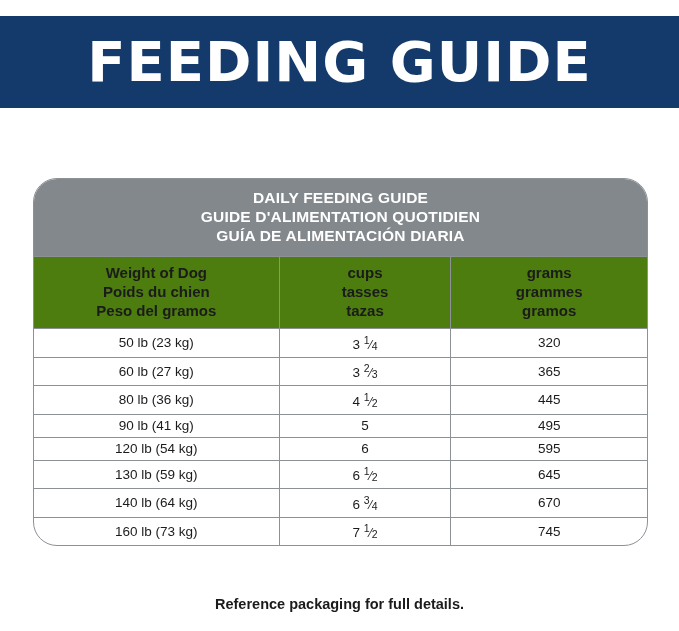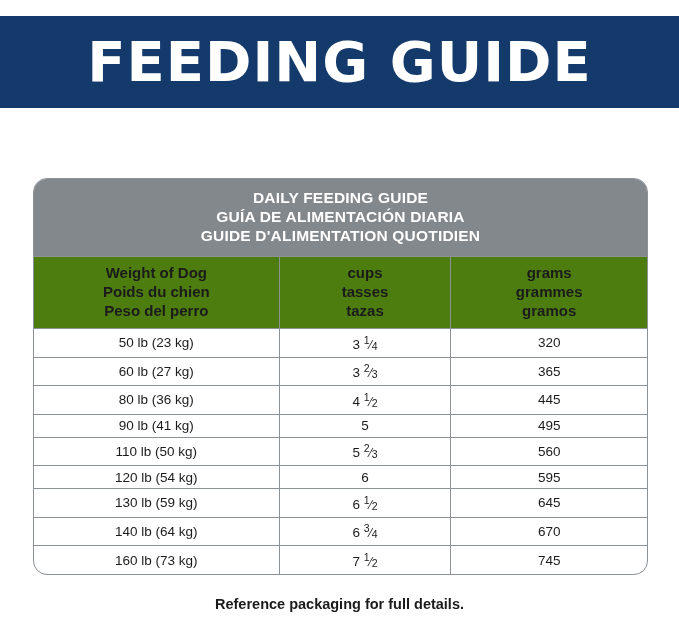--- a/index.html
+++ b/index.html
@@ -36,21 +36,21 @@
     font-weight: bold;
     letter-spacing: 1px;
     line-height: 1;
     font-family: "DejaVu Sans", sans-serif;
   }
   .table-wrap {
     position: absolute;
     left: 33px;
     top: 178px;
     width: 613px;
-    border-radius: 14px;
+    border-radius: 24px;
     overflow: hidden;
     background: #ffffff;
     border: 1px solid #8c9196;
   }
   .table-header {
     background: #83888d;
     color: #ffffff;
     text-align: center;
     padding: 9px 0 11px 0;
   }
@@ -115,36 +115,36 @@
 <div class="page">
 
   <div class="banner">
     <div class="banner-title">FEEDING GUIDE</div>
   </div>
 
   <div class="table-wrap">
 
     <div class="table-header">
       <div>DAILY FEEDING GUIDE</div>
+      <div>GUIDE D'ALIMENTATION QUOTIDIEN</div>
       <div>GUÍA DE ALIMENTACIÓN DIARIA</div>
-      <div>GUIDE D'ALIMENTATION QUOTIDIEN</div>
     </div>
 
     <table>
       <colgroup>
         <col class="c1">
           <col class="c2">
           <col class="c3">
       </colgroup>
       <thead>
         <tr>
           <th>
             <div>Weight of Dog</div>
             <div>Poids du chien</div>
-            <div>Peso del perro</div>
+            <div>Peso del gramos</div>
           </th>
           <th>
             <div>cups</div>
             <div>tasses</div>
             <div>tazas</div>
           </th>
           <th>
             <div>grams</div>
             <div>grammes</div>
             <div>gramos</div>
@@ -166,25 +166,20 @@
             <td>80 lb (36 kg)</td>
             <td><span class="whole">4</span> <span class="frac"><span class="num">1</span><span class="slash">⁄</span><span class="den">2</span></span></td>
             <td>445</td>
           </tr>
           <tr>
             <td>90 lb (41 kg)</td>
             <td><span class="whole">5</span></td>
             <td>495</td>
           </tr>
           <tr>
-            <td>110 lb (50 kg)</td>
-            <td><span class="whole">5</span> <span class="frac"><span class="num">2</span><span class="slash">⁄</span><span class="den">3</span></span></td>
-            <td>560</td>
-          </tr>
-          <tr>
             <td>120 lb (54 kg)</td>
             <td><span class="whole">6</span></td>
             <td>595</td>
           </tr>
           <tr>
             <td>130 lb (59 kg)</td>
             <td><span class="whole">6</span> <span class="frac"><span class="num">1</span><span class="slash">⁄</span><span class="den">2</span></span></td>
             <td>645</td>
           </tr>
           <tr>

